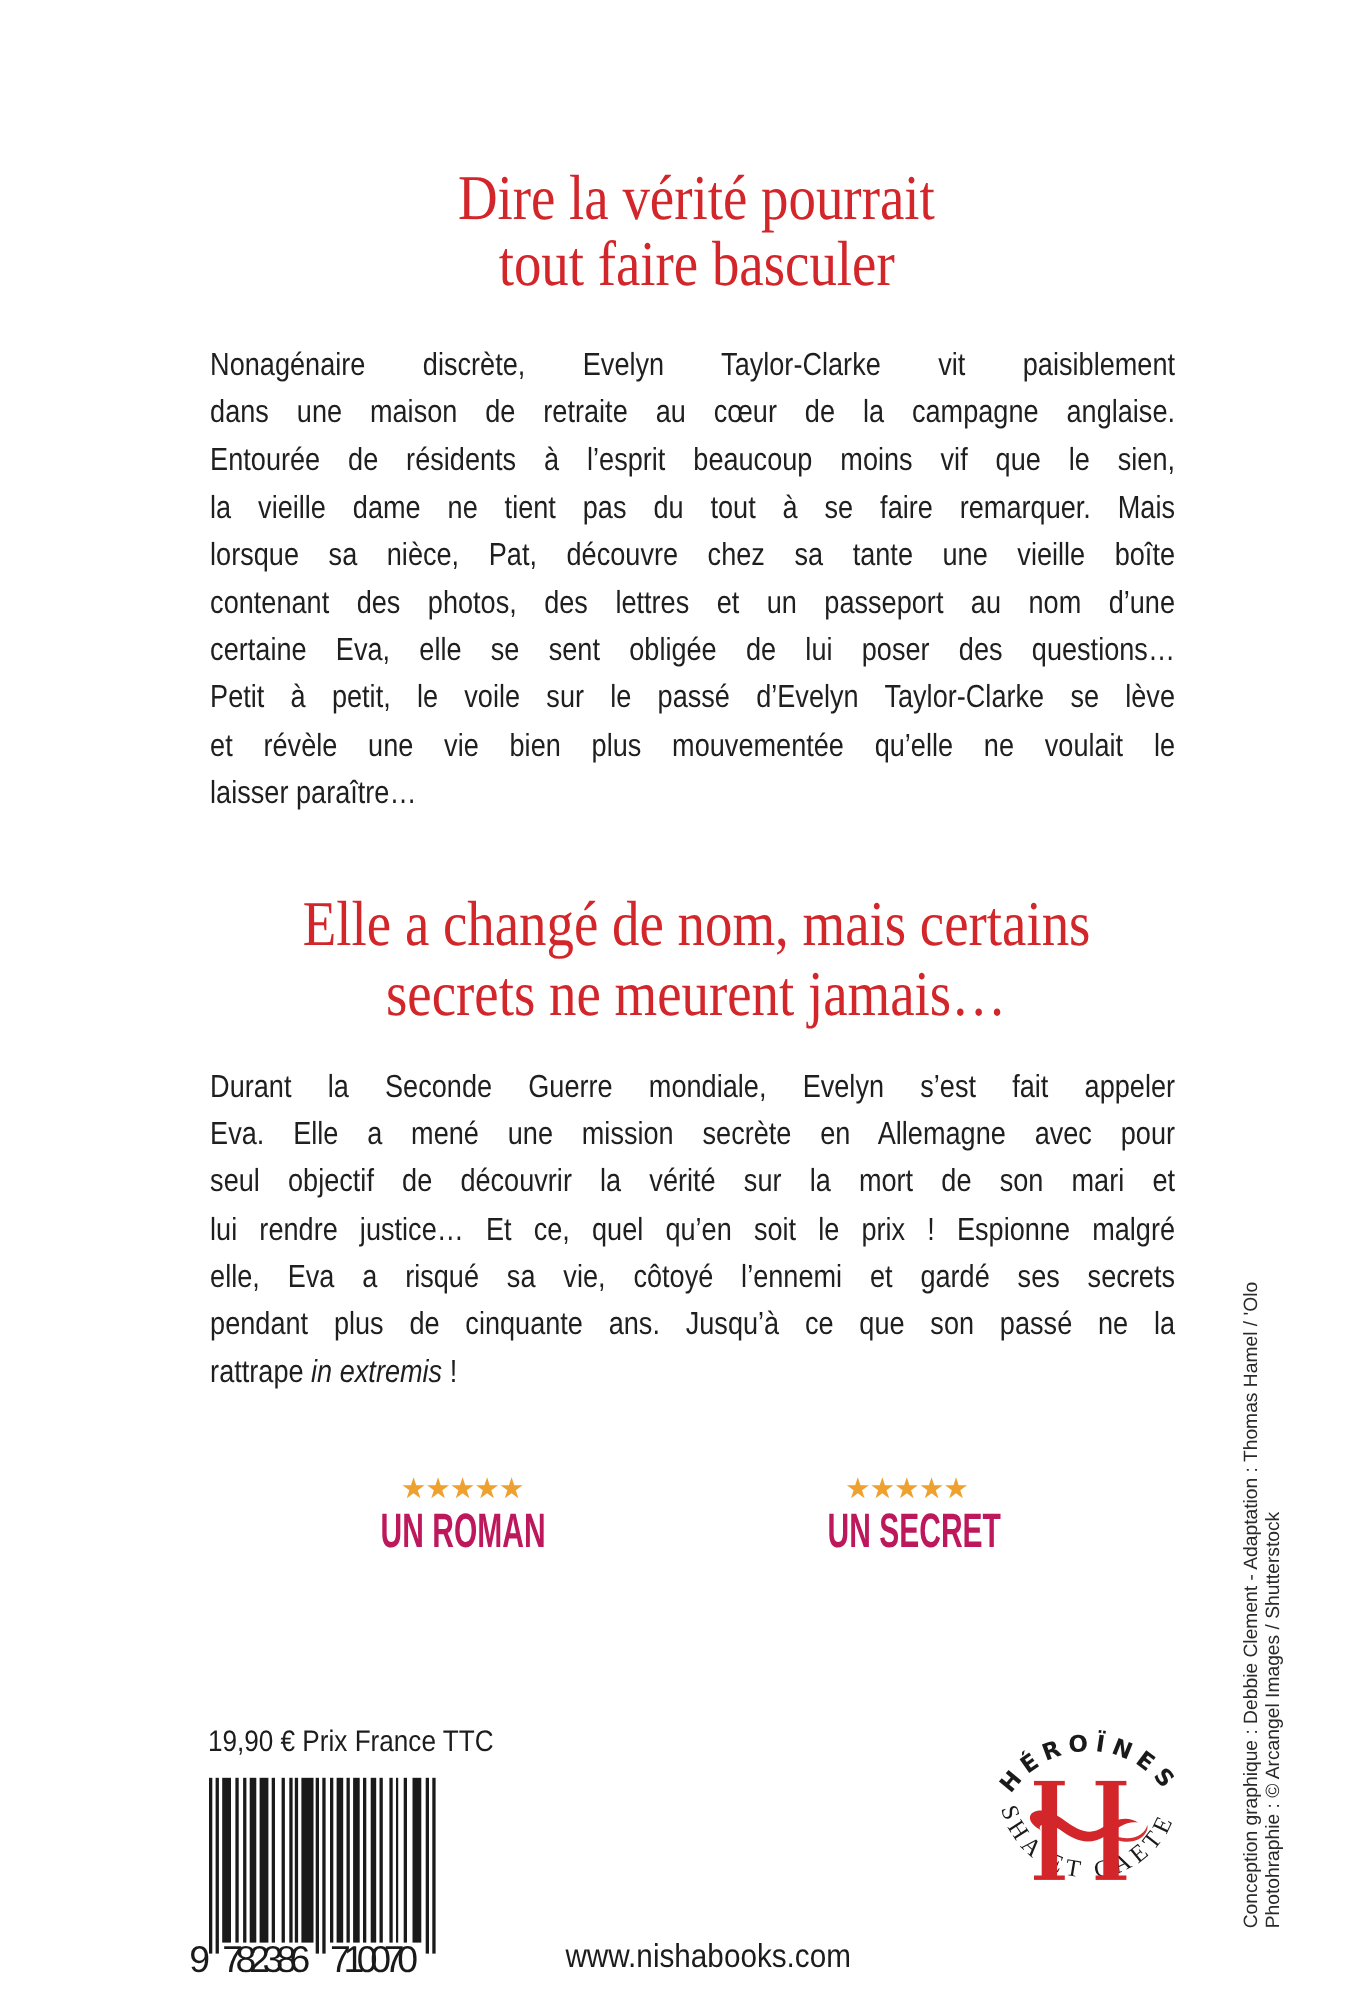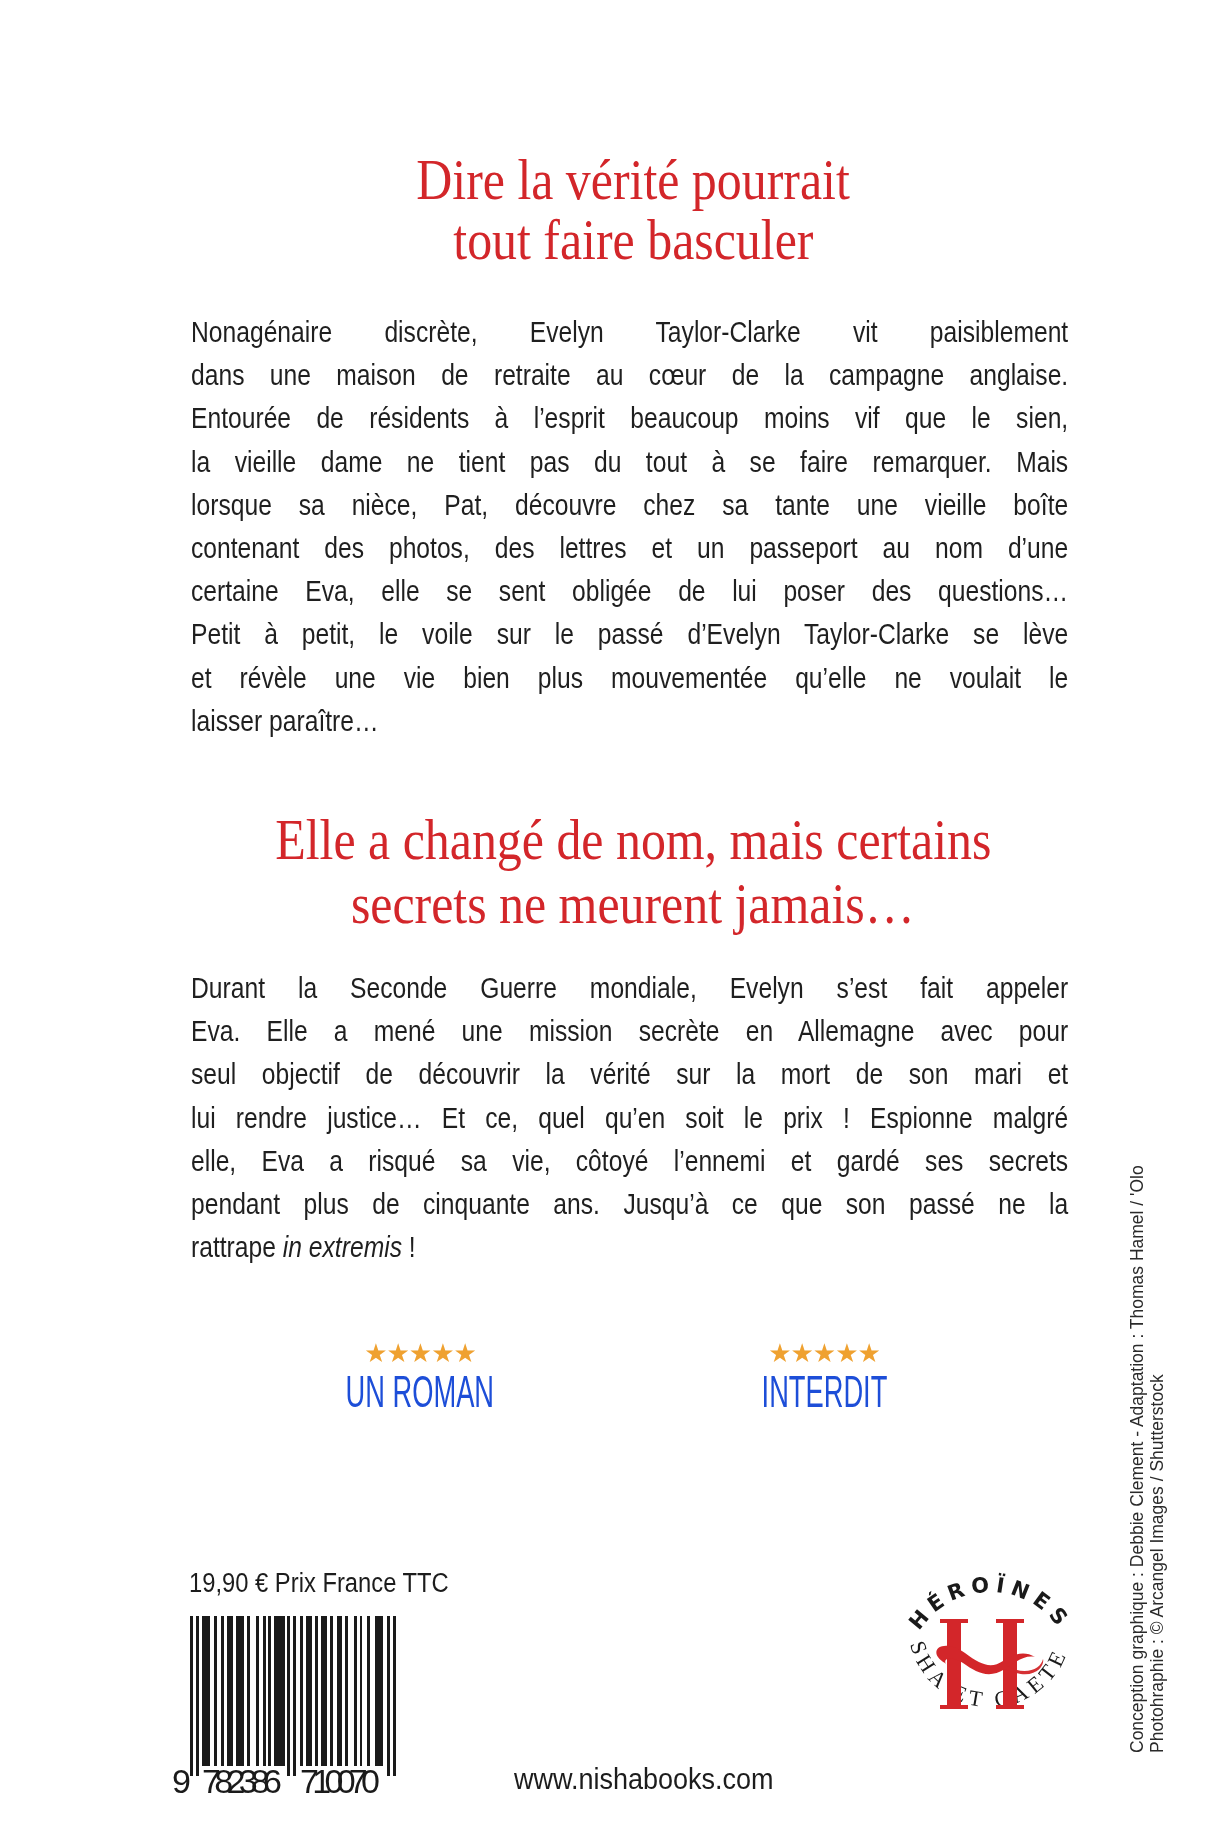--- a/index.html
+++ b/index.html
@@ -25,21 +25,21 @@
     font-size: 29px; line-height: 43.2px; color: #1f1f1f;
   }
   .para .pl { display: block; white-space: nowrap; text-align: justify; text-align-last: justify; height: 43.2px; }
   .para .pl.last { text-align-last: left; }
   #p1 { top: 311px; }
   #p2 { top: 967px; }
   .ital { font-style: italic; }
 
   .quote { position: absolute; width: 240px; text-align: center; }
   .stars { color: #efa130; font-size: 26px; letter-spacing: -1px; line-height: 26px; height: 28px; }
-  .qline { display: block; font-weight: normal; color: #1d4ed8; font-size: 44px; line-height: 48px; white-space: nowrap; }
+  .qline { display: block; font-weight: bold; color: #be185d; font-size: 44px; line-height: 48px; white-space: nowrap; }
   .qline span { display: inline-block; transform: scaleX(0.62); transform-origin: center; }
   #q1 { left: 300px; top: 1340px; }
   #q2 { left: 704px; top: 1340px; }
 
   #price { left: 189px; top: 1568px; font-size: 27px; color: #1c1c1c; white-space: nowrap; transform: scaleX(0.88); transform-origin: left top; }
   #barcode { left: 170px; top: 1616px; }
   #url { left: 514px; top: 1762px; font-size: 30px; color: #1c1c1c; white-space: nowrap; transform: scaleX(0.9); transform-origin: left top; }
 
   #logo { left: 885px; top: 1565px; width: 210px; height: 210px; }
 
@@ -84,21 +84,21 @@
   <span class="pl">pendant plus de cinquante ans. Jusqu’à ce que son passé ne la</span>
   <span class="pl last"><span>rattrape </span><span class="ital">in extremis</span><span> !</span></span>
 </div>
 
 <div id="q1" class="quote">
   <div class="stars">★★★★★</div>
   <span class="qline"><span>UN ROMAN</span></span>
 </div>
 <div id="q2" class="quote">
   <div class="stars">★★★★★</div>
-  <span class="qline"><span>INTERDIT</span></span>
+  <span class="qline"><span>UN SECRET</span></span>
 </div>
 
 <div id="price" class="abs">19,90 € Prix France TTC</div>
 
 <svg id="barcode" class="abs" width="330" height="185" viewBox="0 0 330 185">
   <g fill="#1a1a1a">
 
     <rect x="20" y="0" width="3" height="160"></rect>
     <rect x="26" y="0" width="3" height="160"></rect>
 

